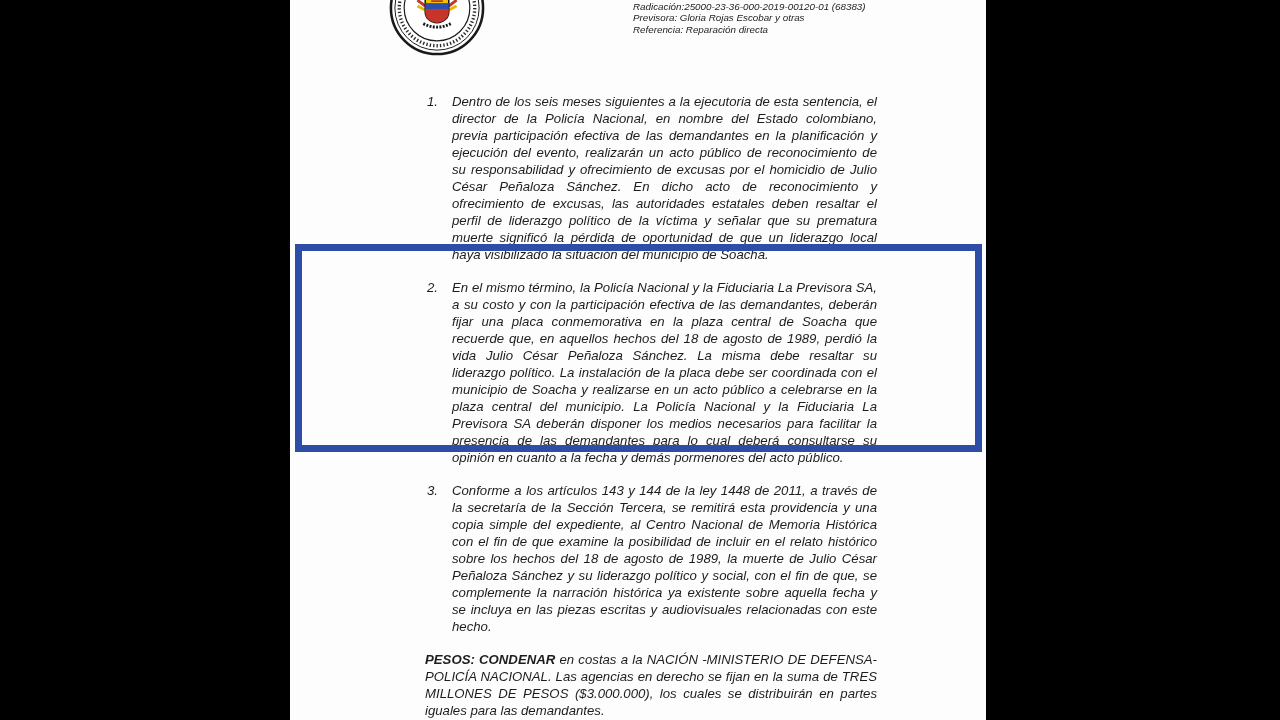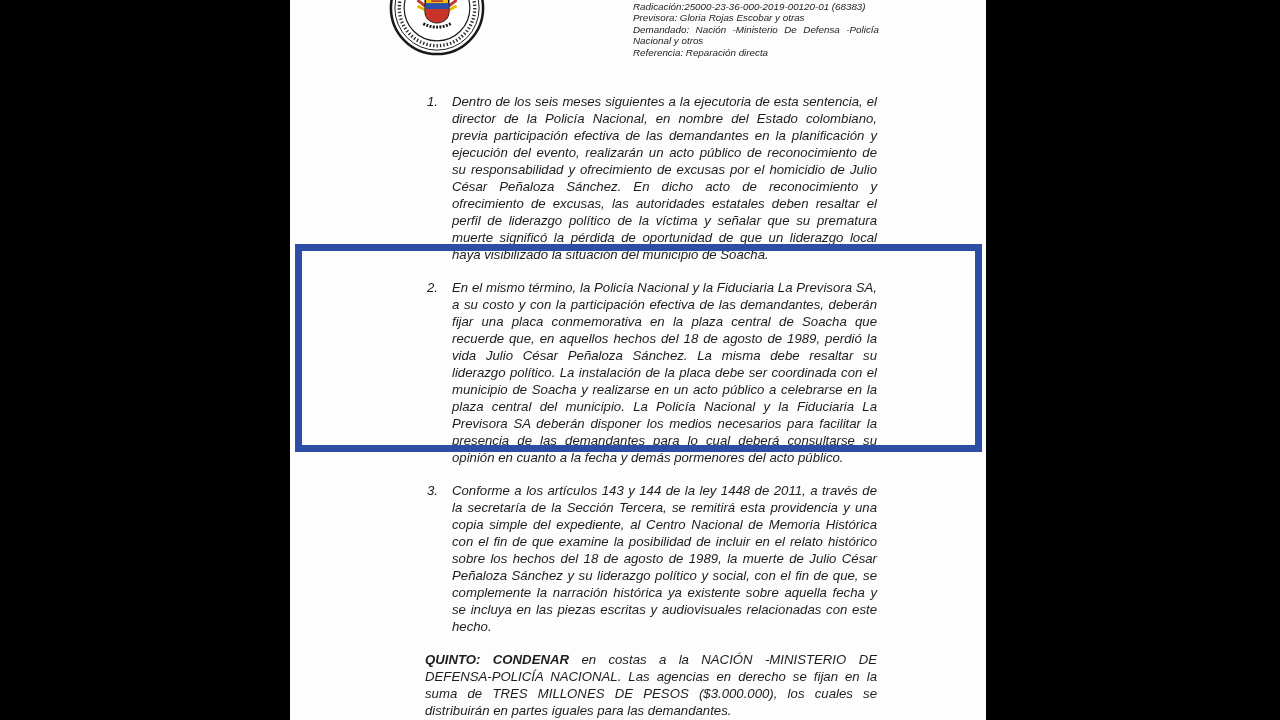--- a/index.html
+++ b/index.html
@@ -106,41 +106,40 @@
       <rect x="38" y="45" width="24" height="6" fill="#2a4fae"></rect>
       <path d="M38 51 h24 v3 a12 11 0 0 1 -24 0 z" fill="#c8342a"></path>
       <path d="M44 40 h12 M44 43 h12" stroke="#b23a2f" stroke-width="1.6"></path>
 
       <path d="M36 66 q14 7 28 0" fill="none" stroke="#1a1a1a" stroke-width="3" stroke-dasharray="2 1.4"></path>
     </svg>
 
     <div class="doc-header">
       <p>Radicación:25000-23-36-000-2019-00120-01 (68383)</p>
       <p>Previsora: Gloria Rojas Escobar y otras</p>
-      <p class="justify">Demandado: Nación -Ministerio De Defensa -Policía Nacional y otros</p>
       <p>Referencia: Reparación directa</p>
     </div>
 
     <div class="content">
 
       <div class="order-item">
         <span class="order-num">1.</span>
         <span>Dentro de los seis meses siguientes a la ejecutoria de esta sentencia, el director de la Policía Nacional, en nombre del Estado colombiano, previa participación efectiva de las demandantes en la planificación y ejecución del evento, realizarán un acto público de reconocimiento de su responsabilidad y ofrecimiento de excusas por el homicidio de Julio César Peñaloza Sánchez. En dicho acto de reconocimiento y ofrecimiento de excusas, las autoridades estatales deben resaltar el perfil de liderazgo político de la víctima y señalar que su prematura muerte significó la pérdida de oportunidad de que un liderazgo local haya visibilizado la situación del municipio de Soacha.</span>
       </div>
 
       <div class="order-item">
         <span class="order-num">2.</span>
         <span>En el mismo término, la Policía Nacional y la Fiduciaria La Previsora SA, a su costo y con la participación efectiva de las demandantes, deberán fijar una placa conmemorativa en la plaza central de Soacha que recuerde que, en aquellos hechos del 18 de agosto de 1989, perdió la vida Julio César Peñaloza Sánchez. La misma debe resaltar su liderazgo político. La instalación de la placa debe ser coordinada con el municipio de Soacha y realizarse en un acto público a celebrarse en la plaza central del municipio. La Policía Nacional y la Fiduciaria La Previsora SA deberán disponer los medios necesarios para facilitar la presencia de las demandantes para lo cual deberá consultarse su opinión en cuanto a la fecha y demás pormenores del acto público.</span>
       </div>
 
       <div class="order-item">
         <span class="order-num">3.</span>
         <span>Conforme a los artículos 143 y 144 de la ley 1448 de 2011, a través de la secretaría de la Sección Tercera, se remitirá esta providencia y una copia simple del expediente, al Centro Nacional de Memoria Histórica con el fin de que examine la posibilidad de incluir en el relato histórico sobre los hechos del 18 de agosto de 1989, la muerte de Julio César Peñaloza Sánchez y su liderazgo político y social, con el fin de que, se complemente la narración histórica ya existente sobre aquella fecha y se incluya en las piezas escritas y audiovisuales relacionadas con este hecho.</span>
       </div>
 
-      <p class="para-quinto"><span class="bold">QUINTO: CONDENAR</span><span> en costas a la NACIÓN -MINISTERIO DE DEFENSA-POLICÍA NACIONAL. Las agencias en derecho se fijan en la suma de TRES MILLONES DE PESOS ($3.000.000), los cuales se distribuirán en partes iguales para las demandantes.</span></p>
+      <p class="para-quinto"><span class="bold">PESOS: CONDENAR</span><span> en costas a la NACIÓN -MINISTERIO DE DEFENSA-POLICÍA NACIONAL. Las agencias en derecho se fijan en la suma de TRES MILLONES DE PESOS ($3.000.000), los cuales se distribuirán en partes iguales para las demandantes.</span></p>
 
     </div>
 
     <div class="highlight-box"></div>
 
   </div>
 </div>
 
 </body></html>

